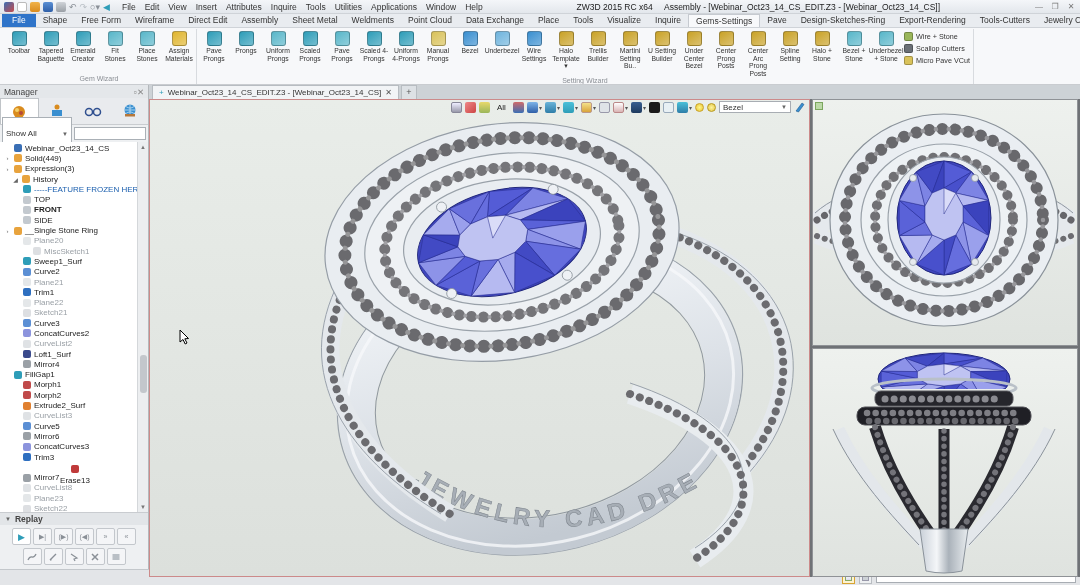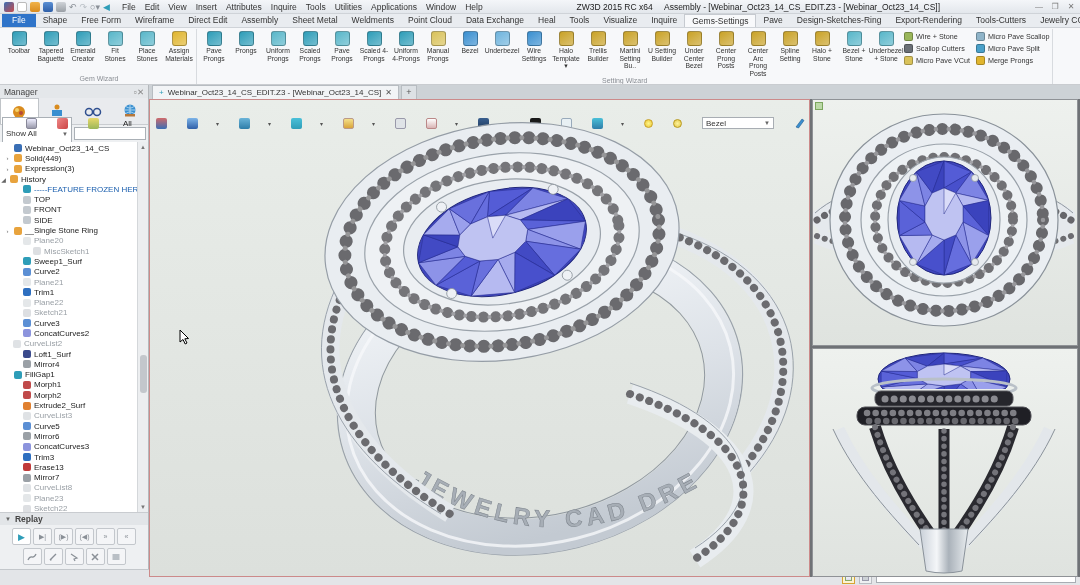--- a/index.html
+++ b/index.html
@@ -76,21 +76,21 @@
   .workspace { flex:1; display:flex; flex-direction:column; background:#cfd3d7; }
   .doctabs { height:15px; display:flex; align-items:flex-end; background:#cdd2d6; padding-left:3px; gap:2px; }
   .doctab { background:#f2f4f6; border:1px solid #b7bcc1; border-bottom:none; height:14px;
     display:flex; align-items:center; gap:4px; padding:0 6px; font-size:8px; color:#333; cursor:pointer; }
   .doctab .x { color:#555; font-size:8px; cursor:pointer; }
   .plus-tab { width:16px; height:14px; border:1px solid #b7bcc1; border-bottom:none; background:#dde1e5;
     font-size:9px; color:#555; text-align:center; line-height:13px; cursor:pointer; }
   .canvas-row { flex:1; display:flex; background:#6f7276; gap:2px; }
   .canvas { position:relative; width:661px; border:1px solid #cc8a8a; background:linear-gradient(#e9ede9,#dce0dc); }
   .hint { position:absolute; left:8px; top:17px; font-size:8.5px; color:#1a1a1a; line-height:11px; }
-  .vtoolbar { position:absolute; right:4px; top:1px; display:flex; align-items:center; gap:20px;margin-top:16px; }
+  .vtoolbar { position:absolute; right:4px; top:1px; display:flex; align-items:center; gap:3px; }
   .vt-ic { width:11px; height:11px; border-radius:2px; cursor:pointer; }
   .vt-arr { font-size:6px; color:#555; margin-left:-2px; }
   .vt-all { font-size:8px; color:#222; padding:0 4px; cursor:pointer; }
   .vt-combo { height:12px; background:#fff; border:1px solid #a8adb3; display:flex; align-items:center; gap:3px;
     font-size:8px; padding:0 3px; width:72px; cursor:pointer; }
   .vt-combo .arr { margin-left:auto; font-size:6px; color:#666; }
   .bulb { width:9px; height:9px; border-radius:50%; background:radial-gradient(#fff68a,#e8c431); border:1px solid #c9a227; }
   .stone-dot { width:9px; height:9px; border-radius:50%; background:radial-gradient(#fdf39b,#e3c545); border:1px solid #b89a1e; }
   .cursor { position:absolute; left:29px; top:229px; pointer-events:none; }
   .rightcol { width:266px; display:flex; flex-direction:column; gap:2px; }
@@ -154,21 +154,21 @@
   <div id="tab-row-tabs" style="display:flex;align-items:flex-end;">
       <div class="rtab">Shape</div>
       <div class="rtab">Free Form</div>
       <div class="rtab">Wireframe</div>
       <div class="rtab">Direct Edit</div>
       <div class="rtab">Assembly</div>
       <div class="rtab">Sheet Metal</div>
       <div class="rtab">Weldments</div>
       <div class="rtab">Point Cloud</div>
       <div class="rtab">Data Exchange</div>
-      <div class="rtab">Heal</div>
+      <div class="rtab">Place</div>
       <div class="rtab">Tools</div>
       <div class="rtab">Visualize</div>
       <div class="rtab">Inquire</div>
       <div class="rtab active">Gems-Settings</div>
       <div class="rtab">Pave</div>
       <div class="rtab">Design-Sketches-Ring</div>
       <div class="rtab">Export-Rendering</div>
       <div class="rtab">Tools-Cutters</div>
       <div class="rtab">Jewelry COUNTER Design STUDIO</div>
     </div>
@@ -303,34 +303,20 @@
             </button>
             <button class="sbtn">
               <span class="sicon" style="background: rgb(106, 111, 117); border: 1px solid rgba(0, 0, 0, 0.25);"></span>
               <span class="slabel">Scallop Cutters</span>
             </button>
             <button class="sbtn">
               <span class="sicon" style="background: rgb(217, 194, 90); border: 1px solid rgba(0, 0, 0, 0.25);"></span>
               <span class="slabel">Micro Pave VCut</span>
             </button>
           </div>
-          <div class="smallcol">
-            <button class="sbtn">
-              <span class="sicon" style="background: rgb(143, 180, 201); border: 1px solid rgba(0, 0, 0, 0.25);"></span>
-              <span class="slabel">Micro Pave Scallop</span>
-            </button>
-            <button class="sbtn">
-              <span class="sicon" style="background: rgb(74, 160, 201); border: 1px solid rgba(0, 0, 0, 0.25);"></span>
-              <span class="slabel">Micro Pave Split</span>
-            </button>
-            <button class="sbtn">
-              <span class="sicon" style="background: rgb(224, 181, 46); border: 1px solid rgba(0, 0, 0, 0.25);"></span>
-              <span class="slabel">Merge Prongs</span>
-            </button>
-          </div>
         </div>
       </div>
       <div class="rglabel">Setting Wizard</div>
     </div>
   </div>
 
 <div class="main">
 
   <div class="manager">
     <div class="mgr-head">
@@ -385,36 +371,36 @@
           <div class="trow" style="padding-left: 4px;">
             <span class="texp">›</span>
             <span class="ticon" style="background: rgb(232, 163, 61);"></span>
             <span class="tlabel">Solid(449)</span>
           </div>
           <div class="trow" style="padding-left: 4px;">
             <span class="texp">›</span>
             <span class="ticon" style="background: rgb(232, 163, 61);"></span>
             <span class="tlabel">Expression(3)</span>
           </div>
-          <div class="trow" style="padding-left: 0;">
+          <div class="trow" style="padding-left: 12px;">
             <span class="texp">◢</span>
             <span class="ticon" style="background: rgb(232, 163, 61);"></span>
             <span class="tlabel">History</span>
           </div>
           <div class="trow" style="padding-left: 13px;">
             <span class="texp"></span>
             <span class="ticon" style="background: rgb(46, 157, 184);"></span>
             <span class="tlabel frozen">-----FEATURE FROZEN HERE-----</span>
           </div>
           <div class="trow" style="padding-left: 13px;">
             <span class="texp"></span>
             <span class="ticon" style="background: rgb(195, 201, 207);"></span>
             <span class="tlabel">TOP</span>
           </div>
-          <div class="trow" style="padding-left: 13px;">
+          <div class="trow" style="padding-left: 13px; font-weight: bold;">
             <span class="texp"></span>
             <span class="ticon" style="background: rgb(195, 201, 207);"></span>
             <span class="tlabel">FRONT</span>
           </div>
           <div class="trow" style="padding-left: 13px;">
             <span class="texp"></span>
             <span class="ticon" style="background: rgb(195, 201, 207);"></span>
             <span class="tlabel">SIDE</span>
           </div>
           <div class="trow" style="padding-left: 4px;">
@@ -465,21 +451,21 @@
           <div class="trow" style="padding-left: 13px;">
             <span class="texp"></span>
             <span class="ticon" style="background: rgb(91, 143, 212);"></span>
             <span class="tlabel">Curve3</span>
           </div>
           <div class="trow" style="padding-left: 13px;">
             <span class="texp"></span>
             <span class="ticon" style="background: rgb(140, 148, 221);"></span>
             <span class="tlabel">ConcatCurves2</span>
           </div>
-          <div class="trow" style="padding-left: 3px;">
+          <div class="trow" style="padding-left: 13px;">
             <span class="texp"></span>
             <span class="ticon" style="background: rgb(185, 191, 198); opacity: 0.45;"></span>
             <span class="tlabel grey">CurveList2</span>
           </div>
           <div class="trow" style="padding-left: 13px;">
             <span class="texp"></span>
             <span class="ticon" style="background: rgb(58, 74, 140);"></span>
             <span class="tlabel">Loft1_Surf</span>
           </div>
           <div class="trow" style="padding-left: 13px;">
@@ -525,21 +511,21 @@
           <div class="trow" style="padding-left: 13px;">
             <span class="texp"></span>
             <span class="ticon" style="background: rgb(140, 148, 221);"></span>
             <span class="tlabel">ConcatCurves3</span>
           </div>
           <div class="trow" style="padding-left: 13px;">
             <span class="texp"></span>
             <span class="ticon" style="background: rgb(46, 111, 192);"></span>
             <span class="tlabel">Trim3</span>
           </div>
-          <div class="trow" style="padding-left: 13px;">
+          <div class="trow" style="padding-left: 13px; flex-direction: column;">
             <span class="texp"></span>
             <span class="ticon" style="background: rgb(192, 58, 58);"></span>
             <span class="tlabel">Erase13</span>
           </div>
           <div class="trow" style="padding-left: 13px;">
             <span class="texp"></span>
             <span class="ticon" style="background: rgb(154, 160, 166);"></span>
             <span class="tlabel">Mirror7</span>
           </div>
           <div class="trow" style="padding-left: 13px;">

